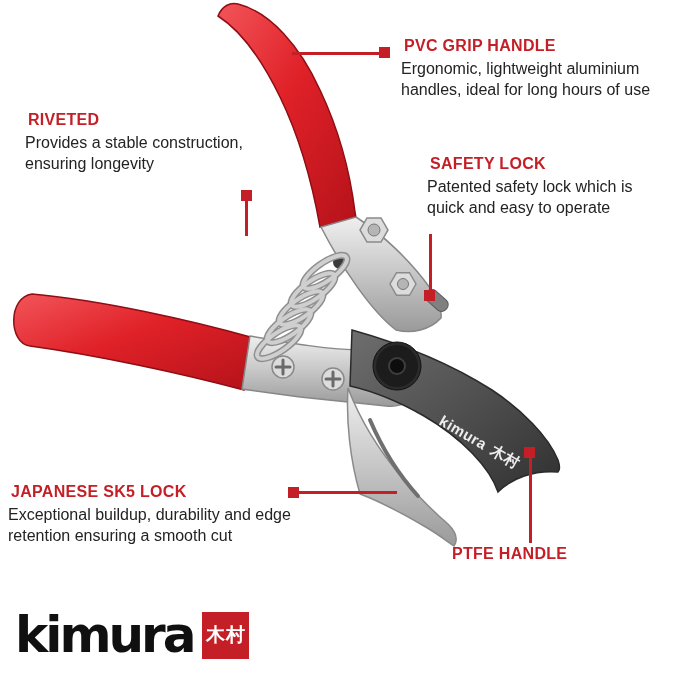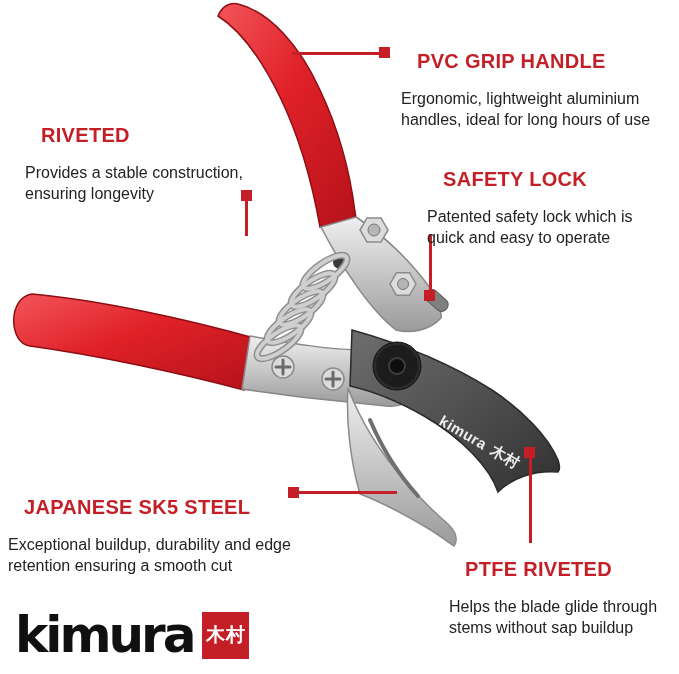--- a/index.html
+++ b/index.html
@@ -11,22 +11,22 @@
     width: 679px;
     height: 674px;
     background: #ffffff;
     overflow: hidden;
   }
 
   .shears { position: absolute; left: 0; top: 0; width: 679px; height: 674px; }
 
   .callout { position: absolute; }
   .callout h2 {
-    margin: 16px;
-    font-size: 20px;
+    margin: 3px;
+    font-size: 16px;
     font-weight: bold;
     letter-spacing: 0.3px;
     color: var(--accent-red, #c41f26);
     line-height: 1.1;
     white-space: nowrap;
   }
   .callout p {
     margin: 2px 0 0 0;
     font-size: 16px;
     line-height: 1.32;
@@ -162,27 +162,26 @@
     <h2>SAFETY LOCK</h2>
     <p>Patented safety lock which is quick and easy to operate</p>
   </div>
 
   <div class="callout" style="left:25px; top:108px; width:250px;">
     <h2>RIVETED</h2>
     <p>Provides a stable construction, ensuring longevity</p>
   </div>
 
   <div class="callout" style="left:8px; top:480px; width:300px;">
-    <h2>JAPANESE SK5 STEEL</h2>
+    <h2>JAPANESE SK5 LOCK</h2>
     <p>Exceptional buildup, durability and edge retention ensuring a smooth cut</p>
   </div>
 
   <div class="callout" style="left:449px; top:542px; width:228px;">
-    <h2>PTFE RIVETED</h2>
-    <p>Helps the blade glide through stems without sap buildup</p>
+    <h2>PTFE HANDLE</h2>
   </div>
 
   <div class="logo">
     <span class="wordmark">kimura</span>
     <span class="kanji-box">
         <span>木村</span>
       </span>
   </div>
 
 </div>

